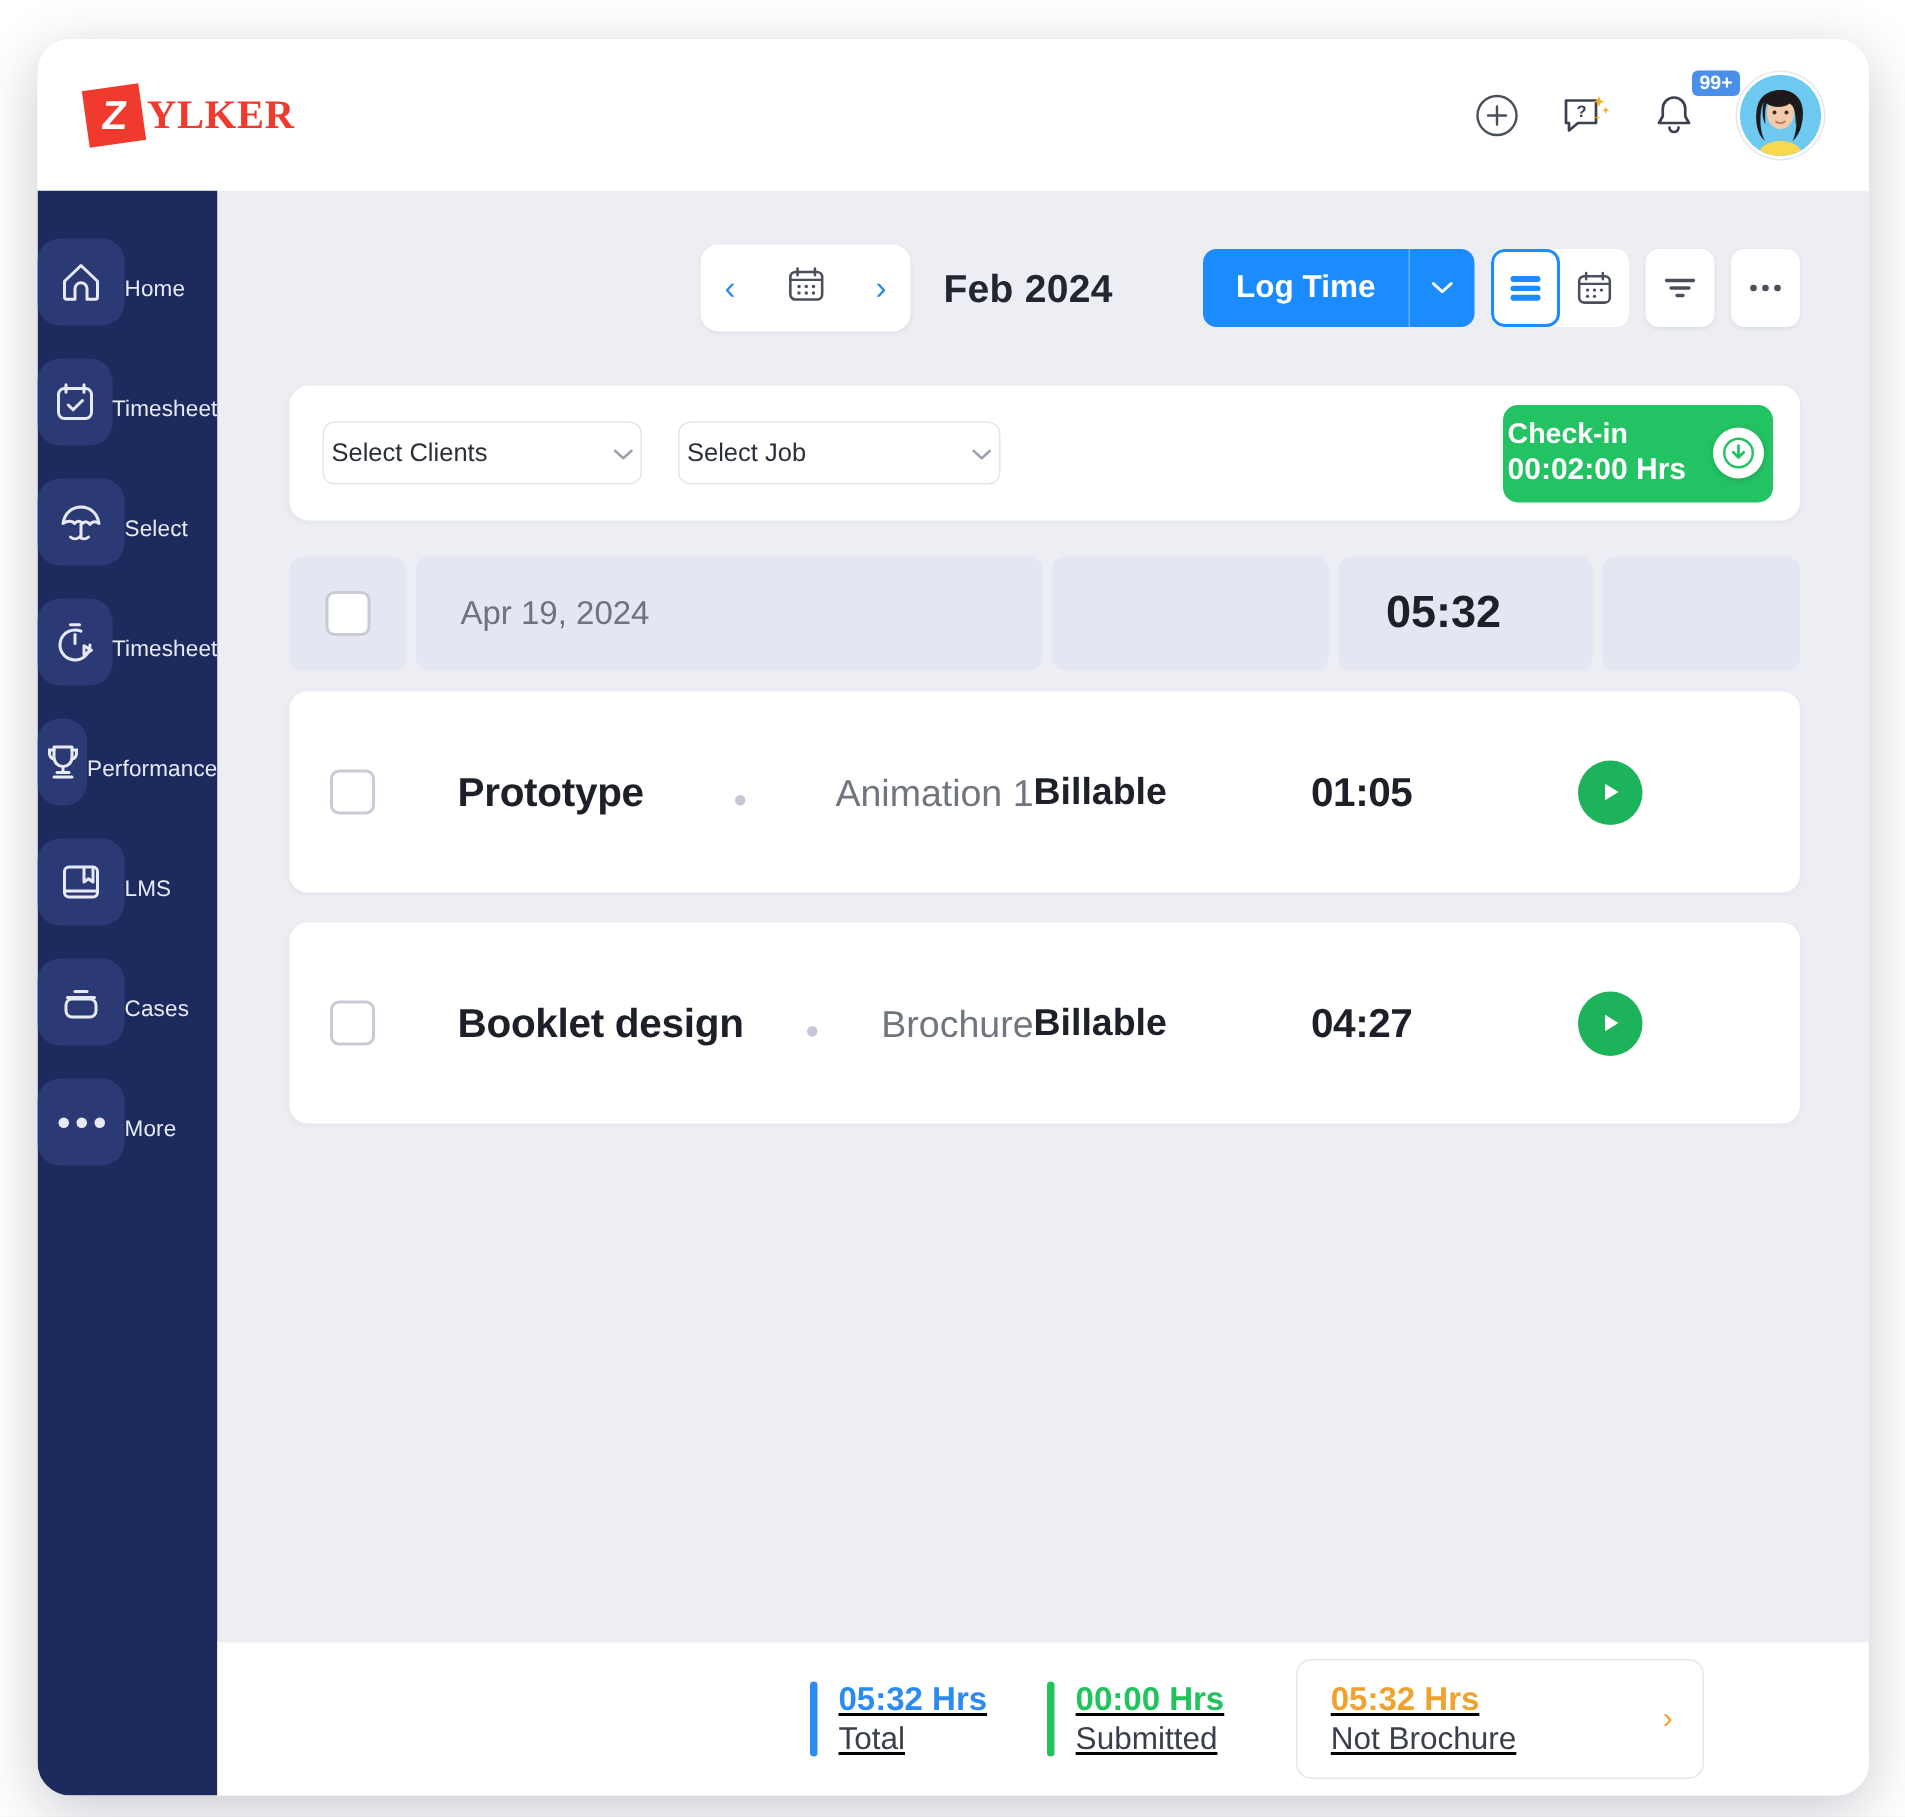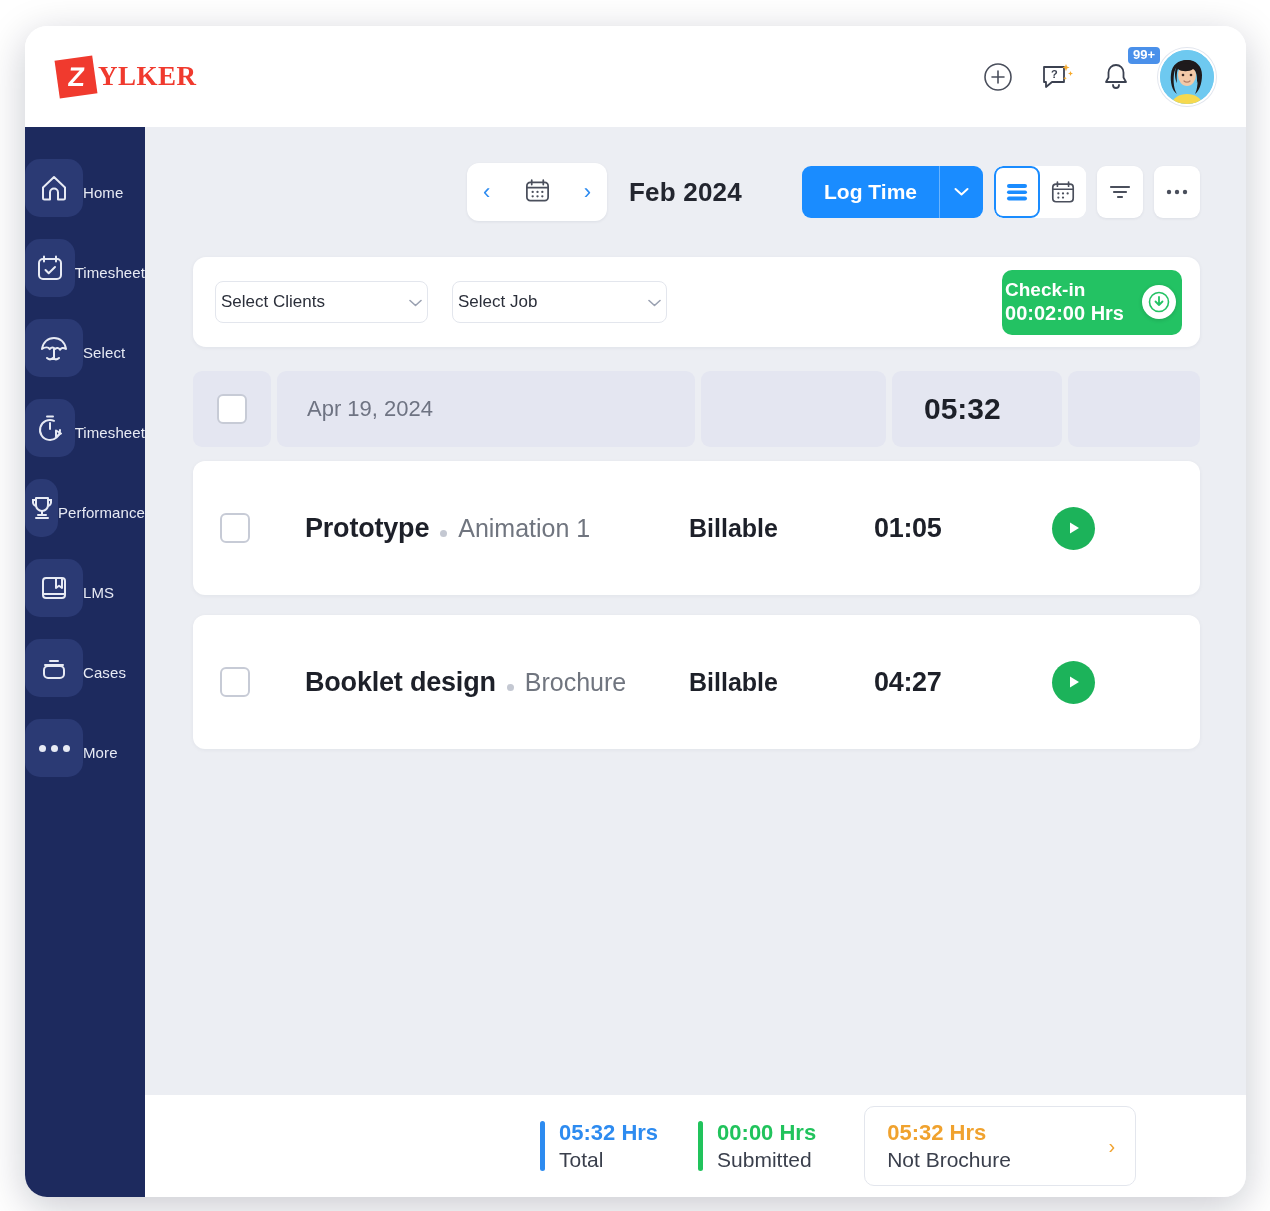--- a/index.html
+++ b/index.html
@@ -224,21 +224,21 @@
     cursor: pointer;
   }
 
   .entry-card {
     background: #fff; border-radius: 12px;
     height: 134px; display: flex; align-items: center;
     margin-bottom: 20px;
     box-shadow: 0 1px 4px rgba(20,30,60,0.05);
   }
   .e-check { width: 84px; display: flex; justify-content: center; }
-  .e-task { width: 412px; display: flex; align-items: baseline; gap: 11px; padding-left: 28px; }
+  .e-task { width: 412px; display: flex; align-items: baseline; gap: 11px; padding-left: 28px; justify-content: space-between; }
   .e-task .job { font-size: 27px; font-weight: bold; color: #1d2029; letter-spacing: -.2px; }
   .e-task .dot { width: 7px; height: 7px; border-radius: 50%; background: #c4c8d2; display: inline-block; }
   .e-task .proj { font-size: 25px; color: #70757f; }
   .e-bill { width: 185px; font-size: 25px; font-weight: bold; color: #1d2029; }
   .e-time { width: 172px; font-size: 27px; font-weight: bold; color: #1d2029; letter-spacing: -.3px; }
   .e-play { flex: 1 1 auto; display: flex; align-items: center; padding-left: 6px; }
   .play-btn {
     width: 43px; height: 43px; border-radius: 50%;
     background: #1cb35a;
     display: flex; align-items: center; justify-content: center;
@@ -250,21 +250,21 @@
     height: 103px;
     background: #fff;
     display: flex; align-items: center;
     padding: 0 46px 0 0;
     justify-content: flex-start;
     border-top: 1px solid #eceef3;
   }
   .foot-spacer { width: 395px; }
   .stat { display: flex; align-items: center; gap: 14px; margin-right: 40px; }
   .stat-bar { width: 5px; height: 50px; border-radius: 3px; }
-  .stat-txt { line-height: 1.25; }
+  .stat-txt { line-height: 1.25; text-decoration: underline; }
   .stat-val { font-size: 22px; font-weight: bold; }
   .stat-lbl { font-size: 21px; color: #3a3f4c; }
   .not-sub-card {
     border: 1px solid #e3e6ed; border-radius: 10px;
     height: 80px; width: 272px;
     display: flex; align-items: center; justify-content: space-between;
     padding: 0 20px 0 22px;
     margin-left: 8px;
     cursor: pointer;
   }

